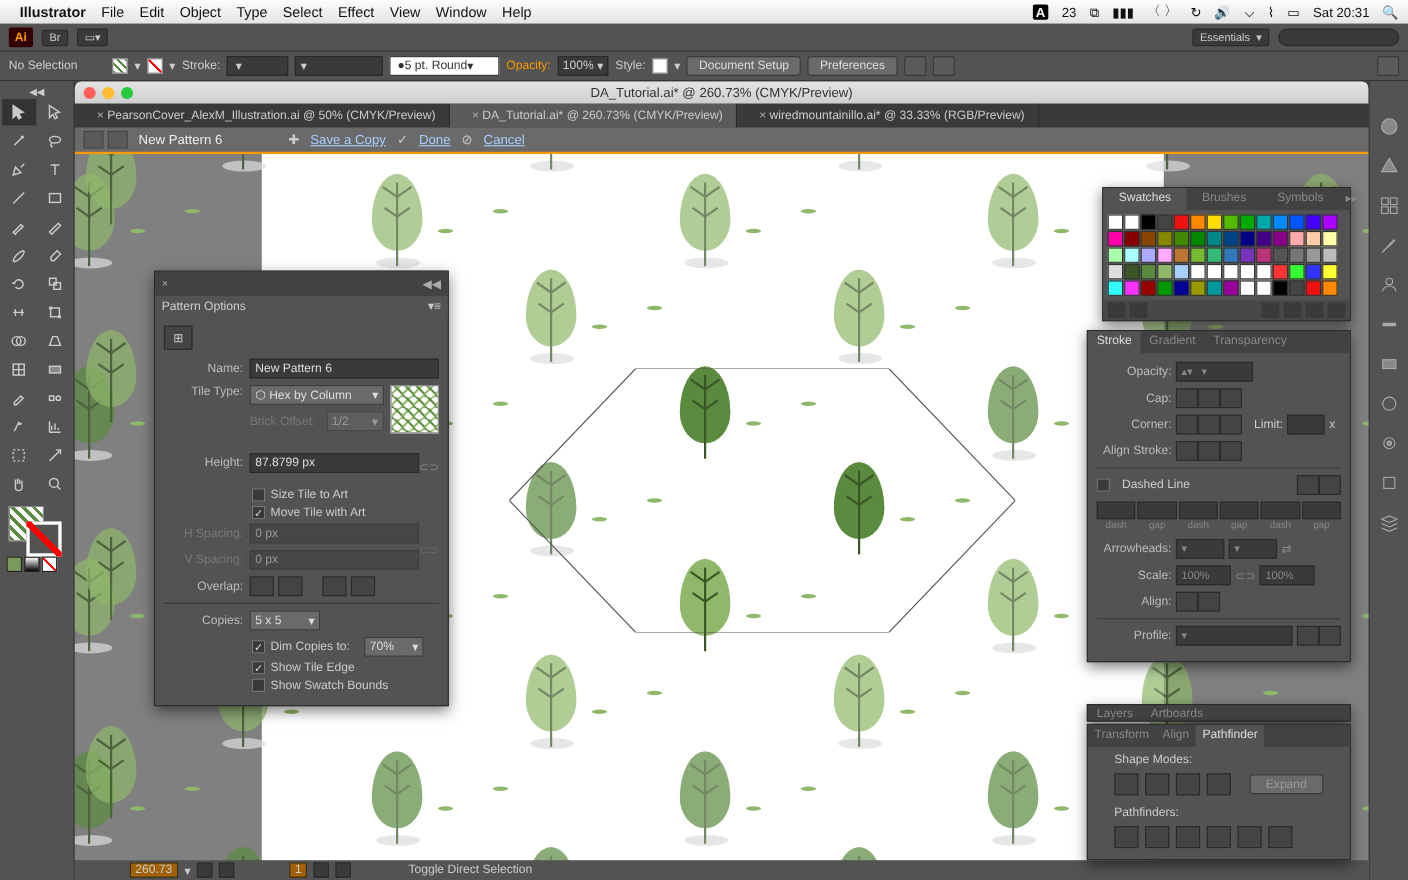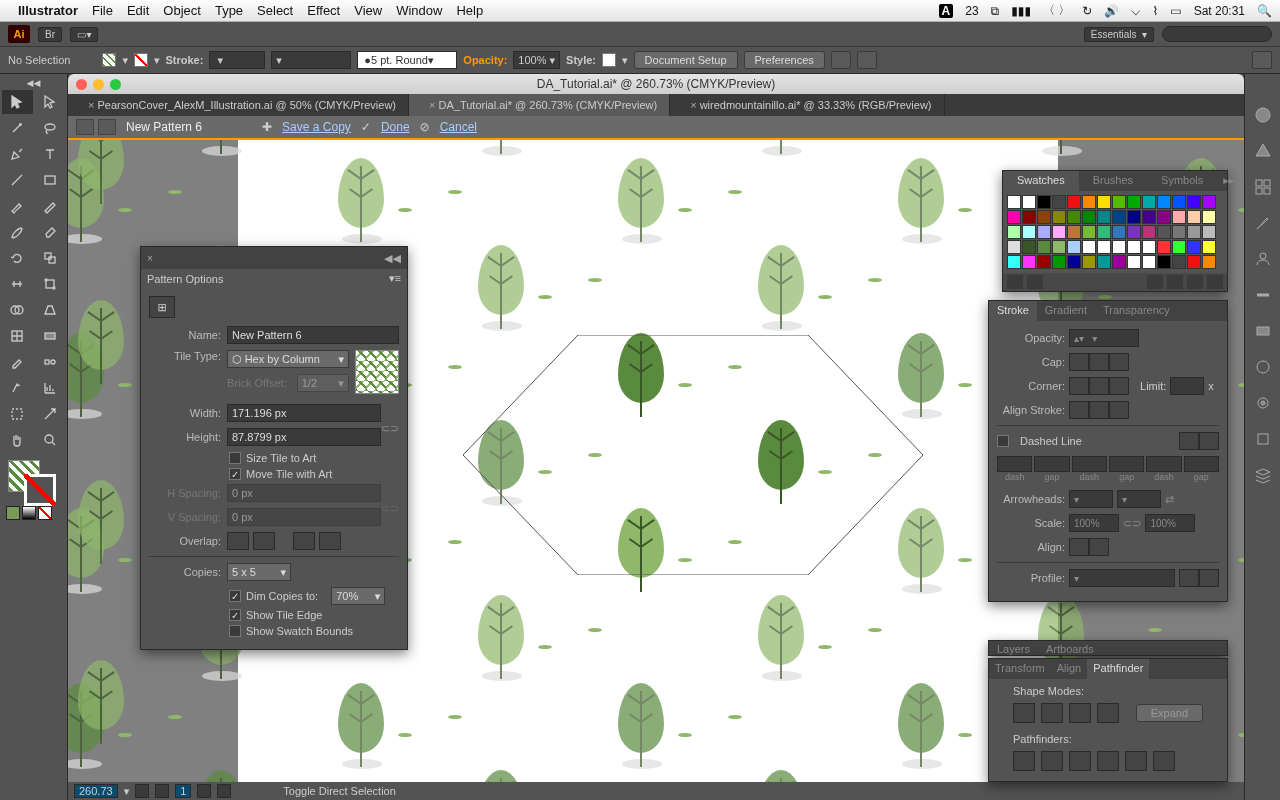--- a/index.html
+++ b/index.html
@@ -21,21 +21,21 @@
 .ai-top .btn { background:#3a3a3a; border:1px solid #2a2a2a; padding:1px 6px; font-size:10px; color:#ccc; border-radius:2px;}
 .ai-top .search { width:110px; height:16px; background:#3a3a3a; border:1px solid #2a2a2a; border-radius:8px;}
 .ai-top .essentials { margin-left:auto; }
 
 
 .control-bar { height: 28px; background: #535353; border-top:1px solid #3a3a3a; border-bottom:1px solid #2a2a2a; display:flex; align-items:center; padding:0 8px; gap:6px; color:#ccc; font-size:11px;}
 .control-bar .sel { color:#ccc; }
 .control-bar .swatch { width:14px; height:14px; border:1px solid #777; background:#fff;}
 .control-bar .swatch.none { background:#fff; position:relative;}
 .control-bar .swatch.none::after{content:"";position:absolute;left:0;top:0;right:0;bottom:0;background:linear-gradient(45deg,transparent 45%,red 45%,red 55%,transparent 55%);}
-.control-bar .label { color:#ccc;font-weight:bold; }
+.control-bar .label { color:#ccc; }
 .control-bar .drop { background:#3a3a3a; border:1px solid #2a2a2a; padding:0 4px; height:18px; display:flex; align-items:center; min-width:40px;}
 .control-bar .btn { background:#6a6a6a; border:1px solid #3a3a3a; padding:2px 10px; color:#ddd; border-radius:3px;}
 .control-bar .icon-btn{width:20px;height:18px;background:#5a5a5a;border:1px solid #3a3a3a;border-radius:2px;}
 
 
 .workspace { display:flex; height: calc(800px - 22px - 24px - 28px); background:#4a4a4a;}
 .tool-col { width:68px; background:#535353; border-right:1px solid #2a2a2a; padding:4px 2px; }
 .tool-col .dbl-arrow{color:#ccc;font-size:9px;text-align:center;margin-bottom:2px;}
 .tool-grid { display:grid; grid-template-columns: 1fr 1fr; gap:2px;}
 .tool-grid .t { height:24px; background:#535353; display:flex;align-items:center;justify-content:center; color:#ccc; cursor:pointer;}
@@ -73,21 +73,21 @@
 .leaf.dark .shape{background:#5a8a3e;}
 .leaf.light .shape{background:#8fb86b;}
 .leaf .stem{position:absolute;left:50%;top:8px;width:2px;height:76px;background:#3a5626;transform:translateX(-50%);}
 .leaf .v1{position:absolute;left:50%;top:20px;width:16px;height:2px;background:#3a5626;transform-origin:left;transform:rotate(-35deg);}
 .leaf .v2{position:absolute;right:50%;top:20px;width:16px;height:2px;background:#3a5626;transform-origin:right;transform:rotate(35deg);}
 .leaf .v3{position:absolute;left:50%;top:38px;width:14px;height:2px;background:#3a5626;transform-origin:left;transform:rotate(-35deg);}
 .leaf .v4{position:absolute;right:50%;top:38px;width:14px;height:2px;background:#3a5626;transform-origin:right;transform:rotate(35deg);}
 .leaf .shadow{position:absolute;bottom:-2px;left:4px;width:40px;height:10px;background:#ddd;border-radius:50%;z-index:-1;}
 .grass{position:absolute;width:14px;height:4px;border-radius:50%;background:#8fb86b;}
 .status-bar{position:absolute;bottom:0;left:0;right:0;height:18px;background:#535353;display:flex;align-items:center;gap:6px;padding:0 6px;color:#ccc;font-size:11px;}
-.status-bar .field{background:#0c4a6e;border:1px solid #2a2a2a;padding:0 4px;height:14px;display:flex;align-items:flex-start;}
+.status-bar .field{background:#a16207;border:1px solid #2a2a2a;padding:0 4px;height:14px;display:flex;align-items:flex-start;margin-left:44px;}
 .status-bar .nav-btn{width:14px;height:14px;background:#3a3a3a;border:1px solid #2a2a2a;}
 
 
 .panel { position:absolute; background:#535353; border:1px solid #2a2a2a; box-shadow:0 4px 12px rgba(0,0,0,.5); color:#ccc;}
 .panel .title{height:22px;background:#424242;display:flex;align-items:center;padding:0 6px;font-size:11px;position:relative;}
 .panel .title .x{margin-right:auto;color:#aaa;cursor:pointer;font-size:10px;}
 .panel .title .menu{color:#aaa;font-size:11px;}
 .panel .body{padding:8px;}
 .po{left:140px;top:246px;width:268px;}
 .po .row{display:flex;align-items:center;margin-bottom:6px;gap:6px;}
@@ -949,24 +949,20 @@
             <div class="drop" style="flex:0 0 52px;opacity:.5;">
               <span>1/2</span>
               <span>▾</span>
             </div>
           </div>
       </div>
       <div class="preview"></div>
     </div>
     <div style="display:flex;align-items:center;">
       <div style="flex:1;">
-        <div class="row">
-            <span class="lbl">Width:</span>
-            <input class="input" value="171.196 px" style="">
-          </div>
         <div class="row">
             <span class="lbl">Height:</span>
             <input class="input" value="87.8799 px" style="">
           </div>
       </div>
       <div class="link-wh">⊂⊃</div>
     </div>
     <div class="cb">
         <input type="checkbox" style="">
         <span>Size Tile to Art</span>

